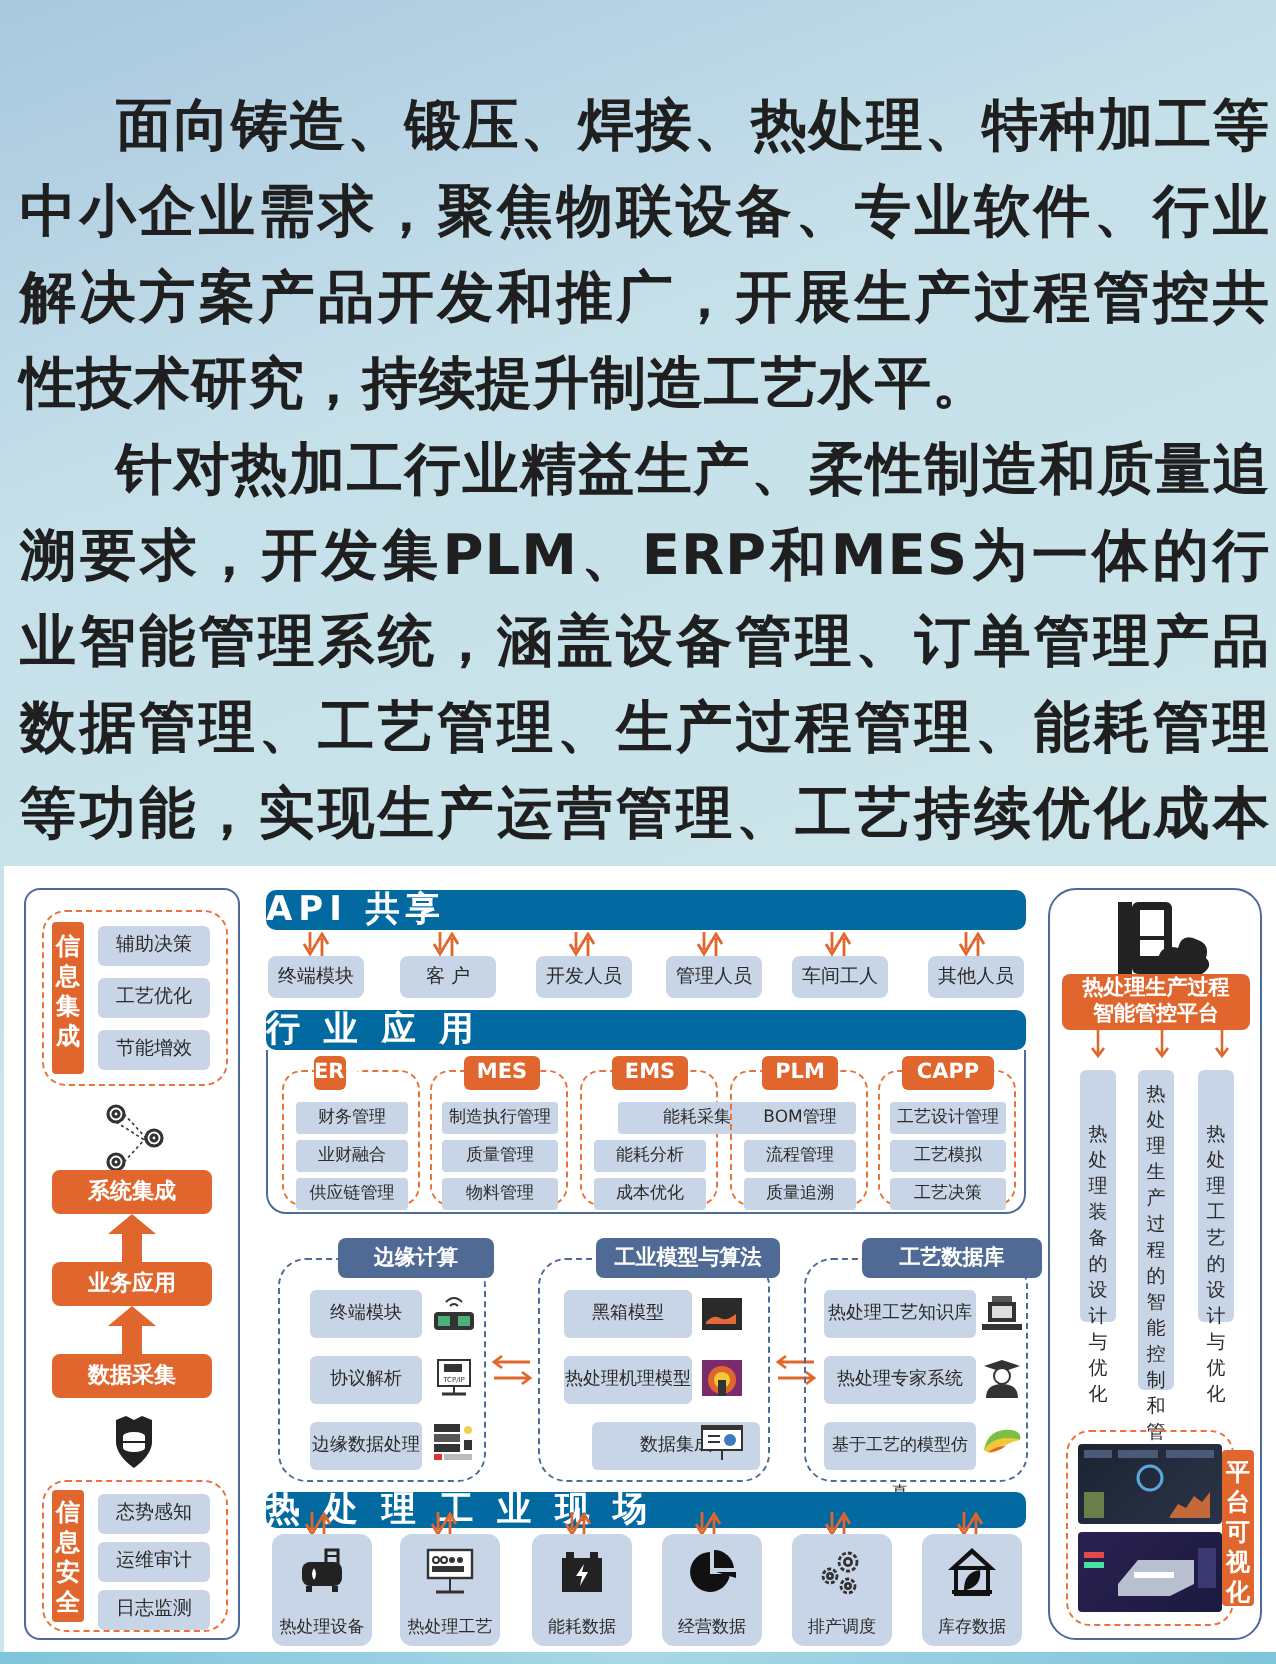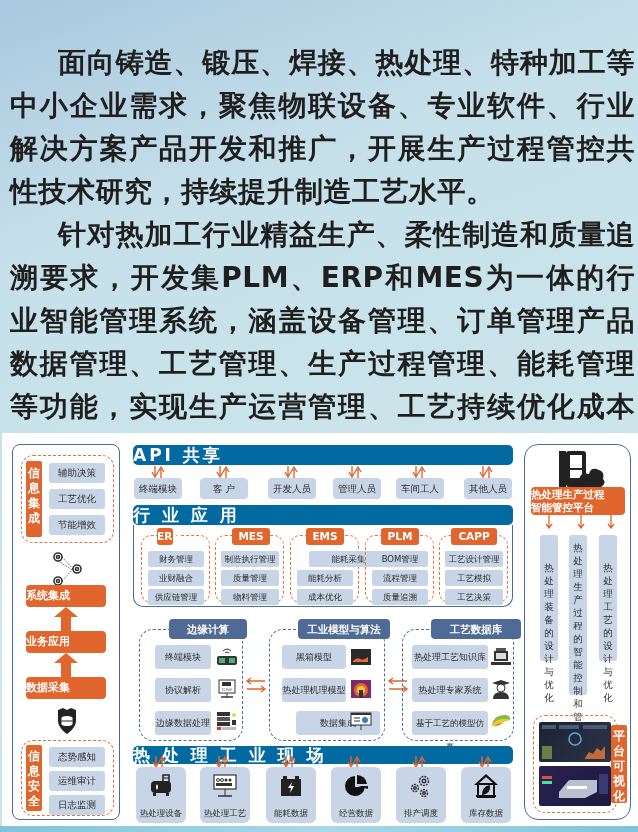--- a/index.html
+++ b/index.html
@@ -39,21 +39,21 @@
     position: absolute; background: #e0662d; color: #fff; font-weight: bold;
     font-size: 12px; width: 16px; text-align: center; line-height: 15px;
     padding: 4px 0; border-radius: 2px;
   }
   .pill {
     position: absolute; background: #c7d5e6; color: #2b2b2b; font-size: 9.5px;
     text-align: center; border-radius: 3px; line-height: 20px; height: 20px;
   }
   .orange-box {
     position: absolute; background: #e0662d; color: #fff; font-weight: bold;
-    font-size: 11px; border-radius: 4px;
+    font-size: 11px; text-align: center; border-radius: 4px;
   }
   .up-arrow {
     position: absolute; width: 24px; height: 24px;
   }
 
   
   .blue-bar {
     position: absolute; background: #0369a1; color: #fff; font-weight: bold;
     font-size: 17px; border-radius: 5px; letter-spacing: 3px;
   }

